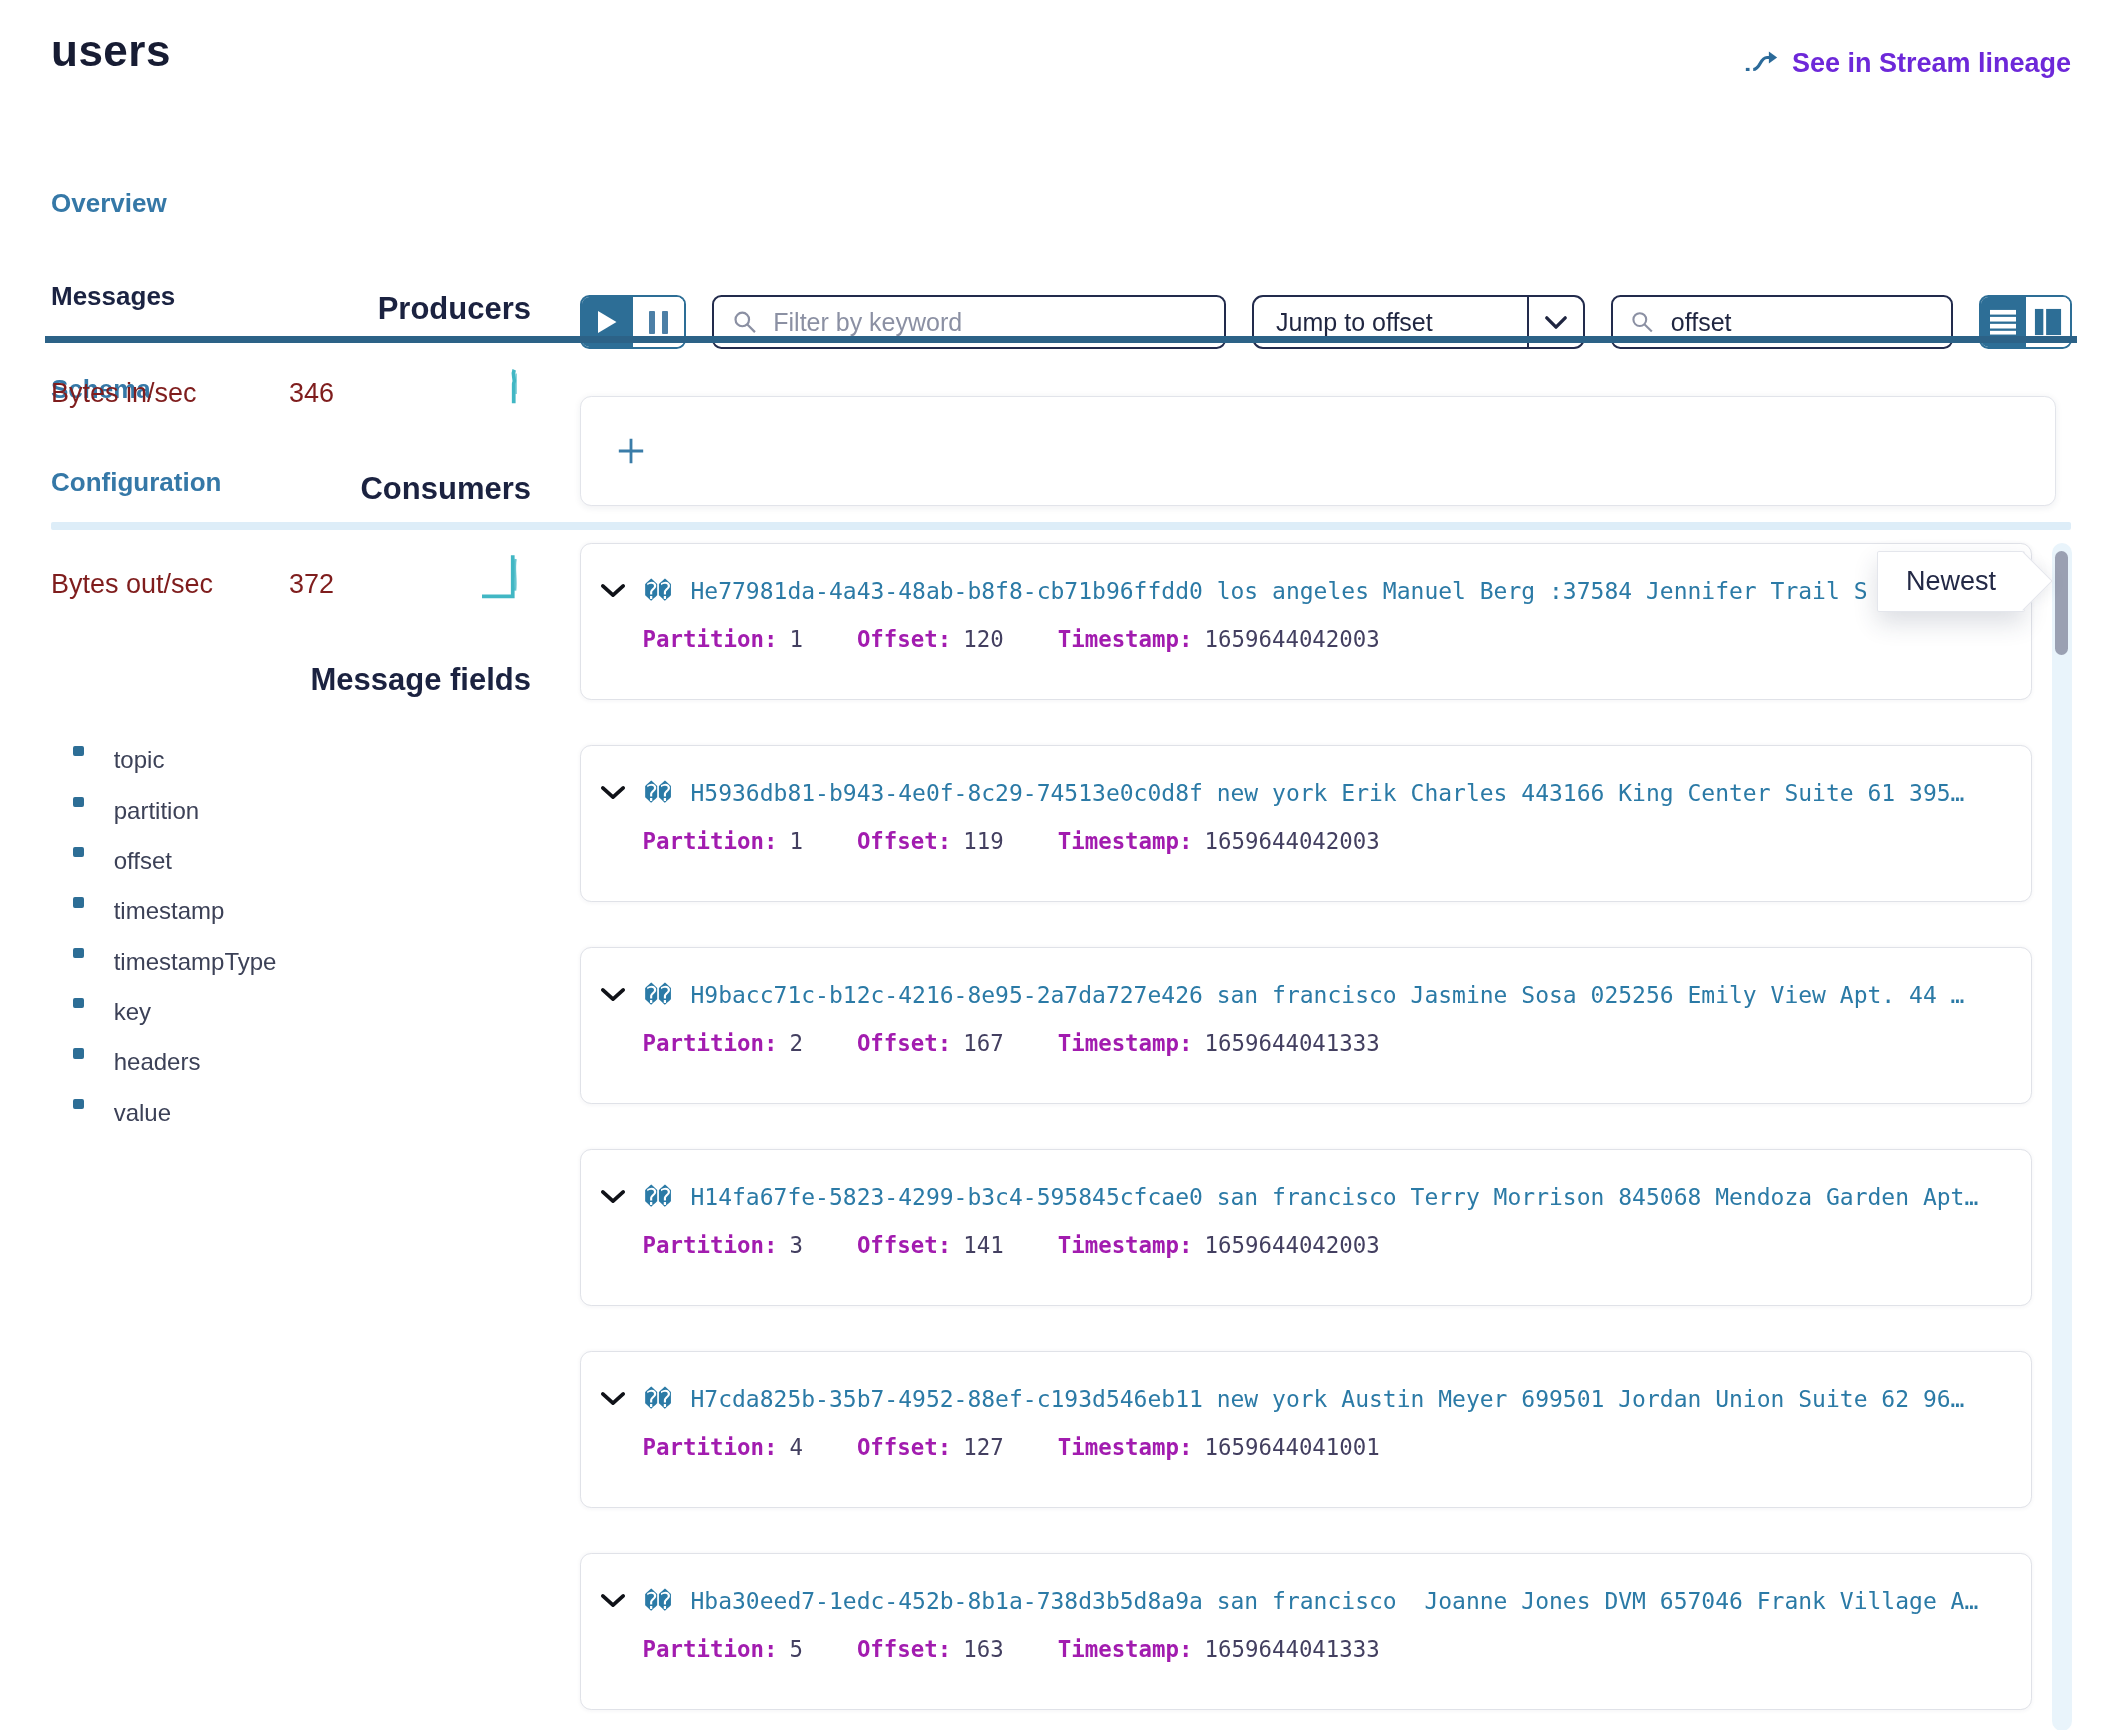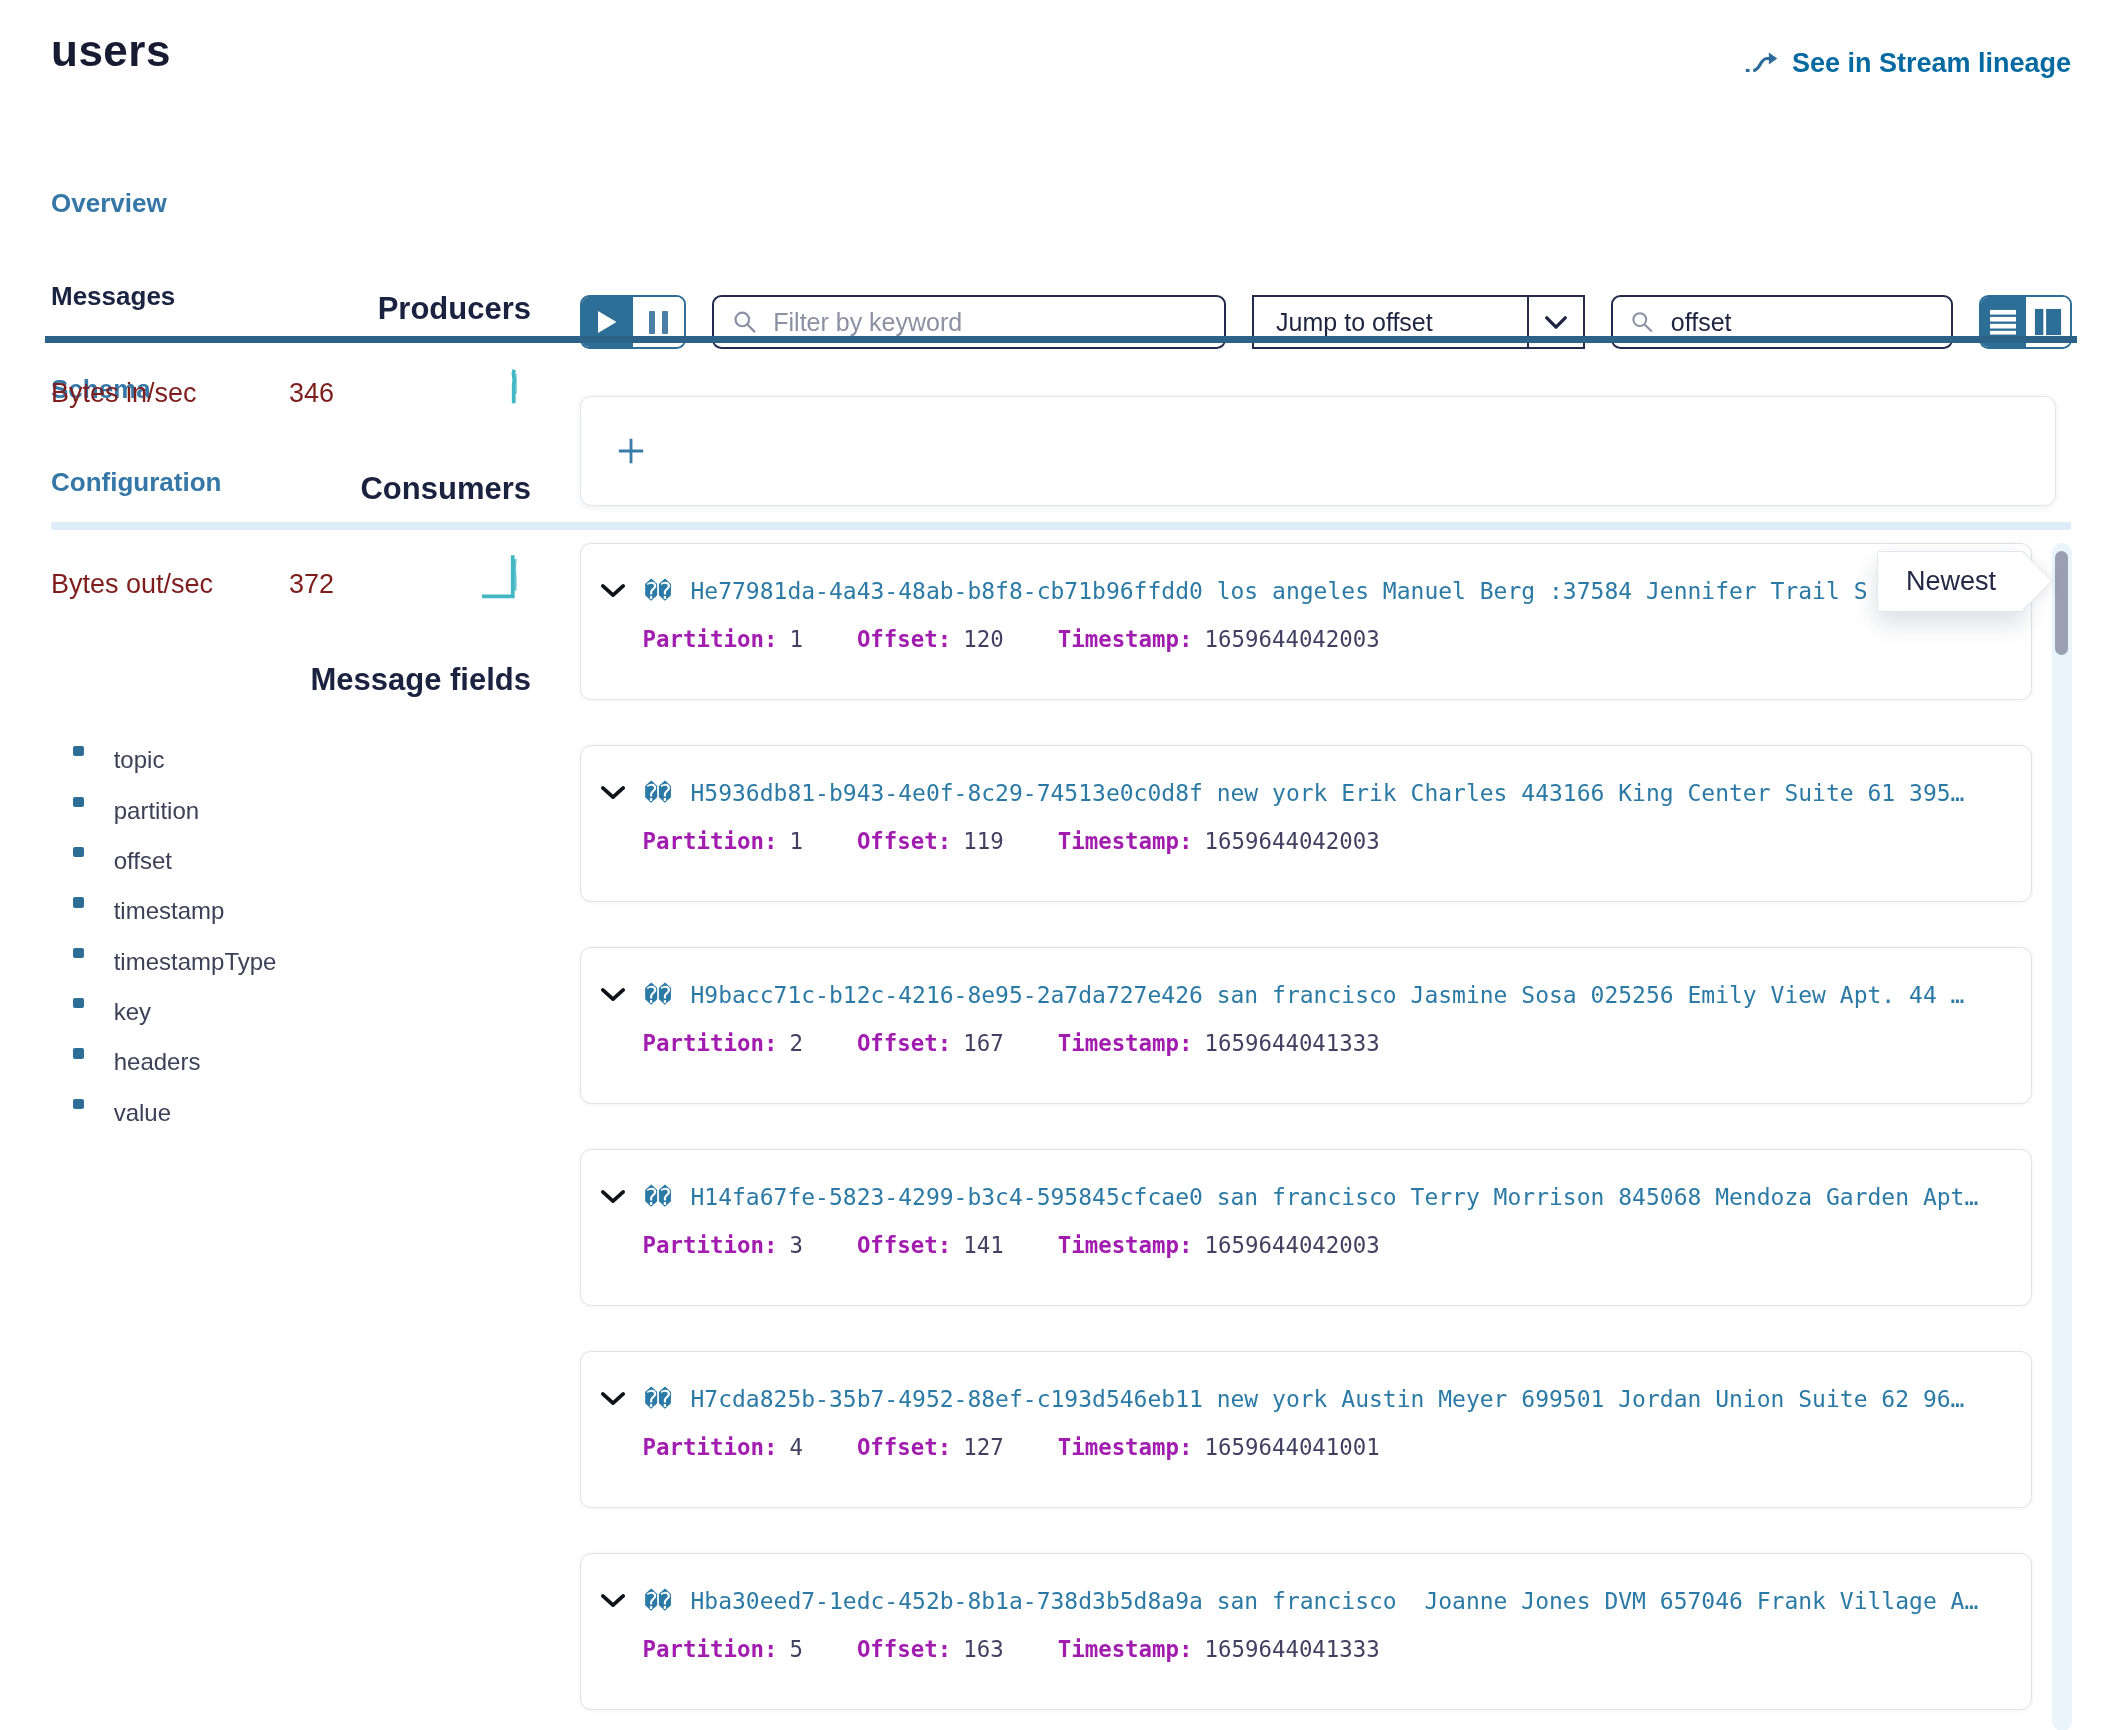--- a/index.html
+++ b/index.html
@@ -1,21 +1,21 @@
 <!DOCTYPE html>
 <html style="font-size:15px"><head>
 <meta charset="utf-8">
 <style>
   html,body{margin:0;padding:0;background:#fff;}
   body{font-family:"Liberation Sans",sans-serif;color:#232946;}
   #app{position:relative;width:2124px;height:1730px;background:#fff;overflow:hidden;}
 
   
   .page-title{position:absolute;left:51px;top:26px;font-size:44px;font-weight:800;color:#171c33;letter-spacing:0.5px;}
-  .lineage-link{position:absolute;right:53px;top:48px;display:flex;align-items:flex-end;gap:13px;color:#0369a1;font-size:27px;font-weight:700;cursor:pointer;}
+  .lineage-link{position:absolute;right:53px;top:48px;display:flex;align-items:flex-start;gap:13px;color:#6d28d9;font-size:27px;font-weight:700;cursor:pointer;}
 
   
   .tabbar{position:absolute;left:51px;top:188px;width:2020px;}
   .tabs{display:flex;gap:62px;font-size:26px;font-weight:600;color:#3578a7;padding-bottom:24px;flex-direction:column;}
   .tab{position:relative;cursor:pointer;}
   .tab.active{color:#1b2342;font-weight:700;}
   .tab.active::after{content:'';position:absolute;left:-5.6px;right:-5.6px;bottom:-31px;height:7.5px;background:#2c6287;z-index:2;}
   .tab-track{height:7.5px;background:#ddedf8;border-radius:1.9px;}
 
   
@@ -34,21 +34,21 @@
   .toolbar{display:flex;align-items:stretch;height:54px;gap:26px;}
   .playpause{display:flex;width:106px;border:2.8px solid #2d6e96;border-radius:9.3px;overflow:hidden;flex:none;box-sizing:border-box;}
   .pp-play{flex:1;background:#2d6e96;display:grid;place-items:center;cursor:pointer;}
   .pp-pause{flex:1;background:#fff;display:grid;place-items:center;cursor:pointer;}
   .pause-bars{display:flex;gap:6.5px;}
   .pause-bars i{display:block;width:6.5px;height:23px;background:#4c7fa6;border-radius:0.9px;}
   .tb-input{border:2.8px solid #222b4c;border-radius:9.3px;display:flex;align-items:center;padding:0 18.6px;gap:15px;box-sizing:border-box;background:#fff;}
   .tb-input input{border:none;outline:none;font-size:25px;color:#1f2540;width:100%;font-family:"Liberation Sans",sans-serif;background:transparent;}
   .tb-input input::placeholder{color:#8b90a3;}
   .filter-box{width:515px;}
-  .jump-box{width:334px;border:2.8px solid #222b4c;border-radius:0;display:flex;align-items:stretch;box-sizing:border-box;background:#fff;cursor:pointer;}
+  .jump-box{width:334px;border:2.8px solid #222b4c;border-radius:11px;display:flex;align-items:stretch;box-sizing:border-box;background:#fff;cursor:pointer;}
   .jump-label{flex:1;display:flex;align-items:center;padding:0 22.4px;font-size:25px;color:#1f2540;}
   .jump-chev{width:54px;border-left:2.8px solid #222b4c;display:grid;place-items:center;}
   .offset-box{width:343px;}
   .viewtoggle{margin-left:auto;width:93px;border:2.8px solid #2d6e96;border-radius:9.3px;overflow:hidden;display:flex;flex:none;box-sizing:border-box;}
   .vt-list{flex:1;background:#2d6e96;display:grid;place-items:center;cursor:pointer;}
   .vt-col{flex:1;background:#fff;display:grid;place-items:center;cursor:pointer;}
 
   .produce-card{margin-top:47px;width:1476px;height:110px;border:1.9px solid #e2e4ea;border-radius:11.2px;box-shadow:0 1.9px 7.5px rgba(30,40,70,.07);display:flex;align-items:center;padding:0 35px;gap:24px;box-sizing:border-box;cursor:pointer;background:#fff;}
   .produce-label{font-size:27px;font-weight:700;color:#24719f;}
 

